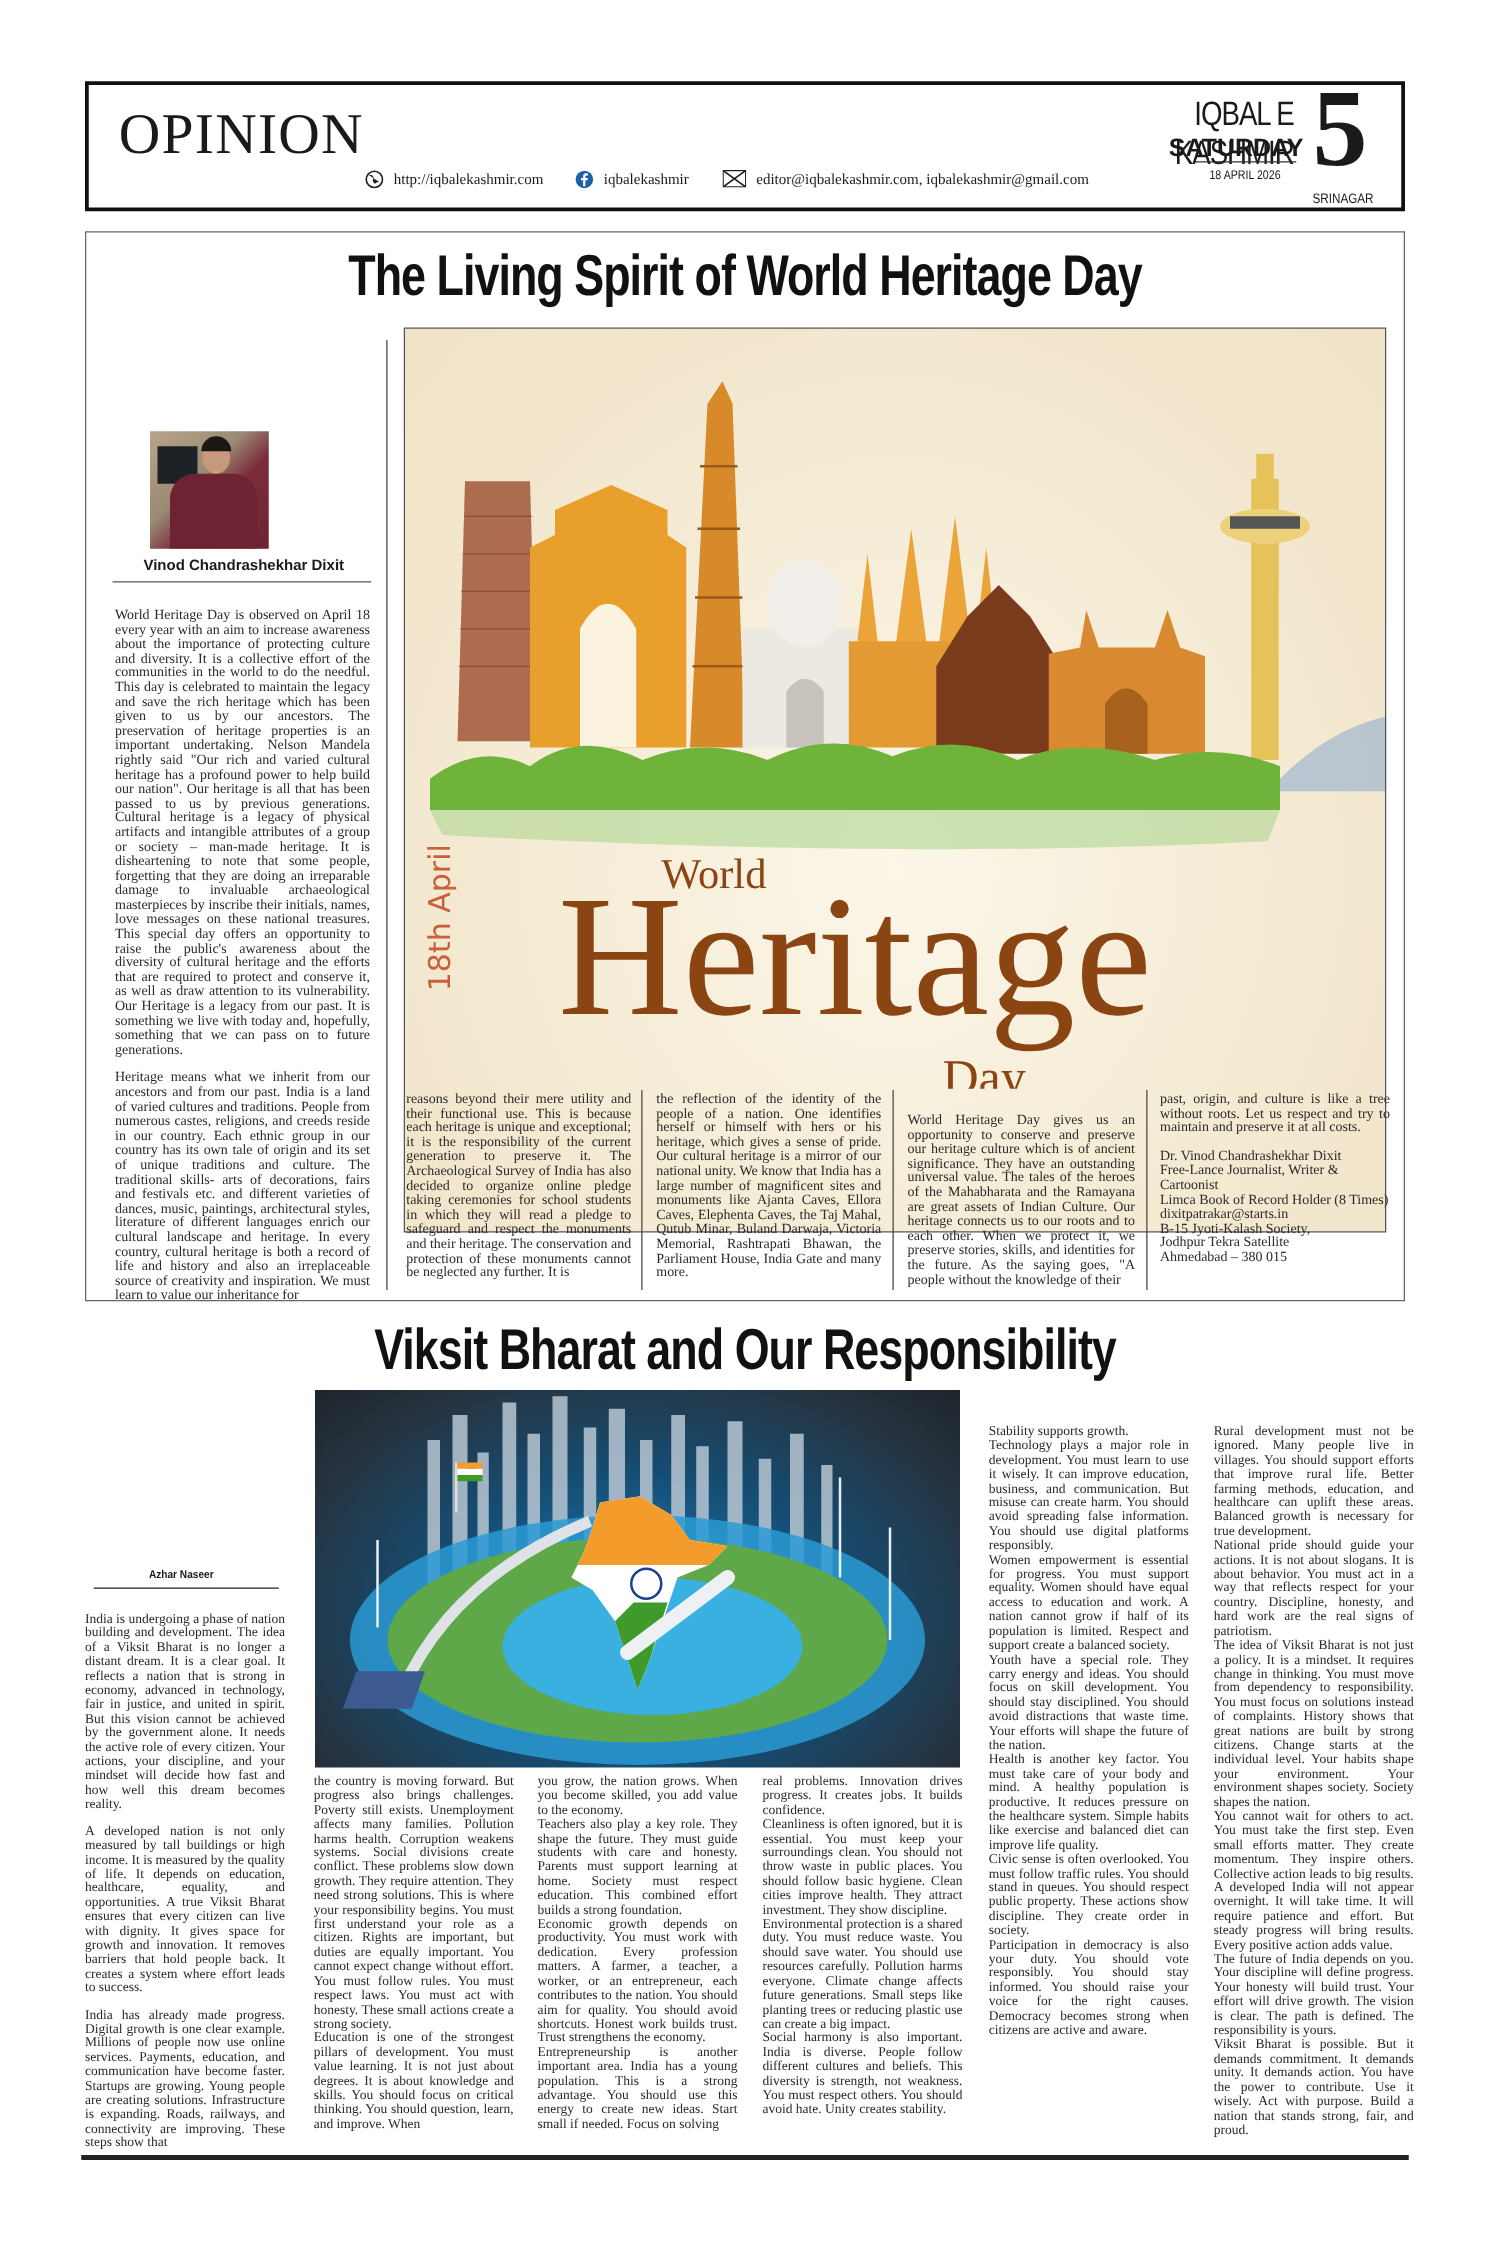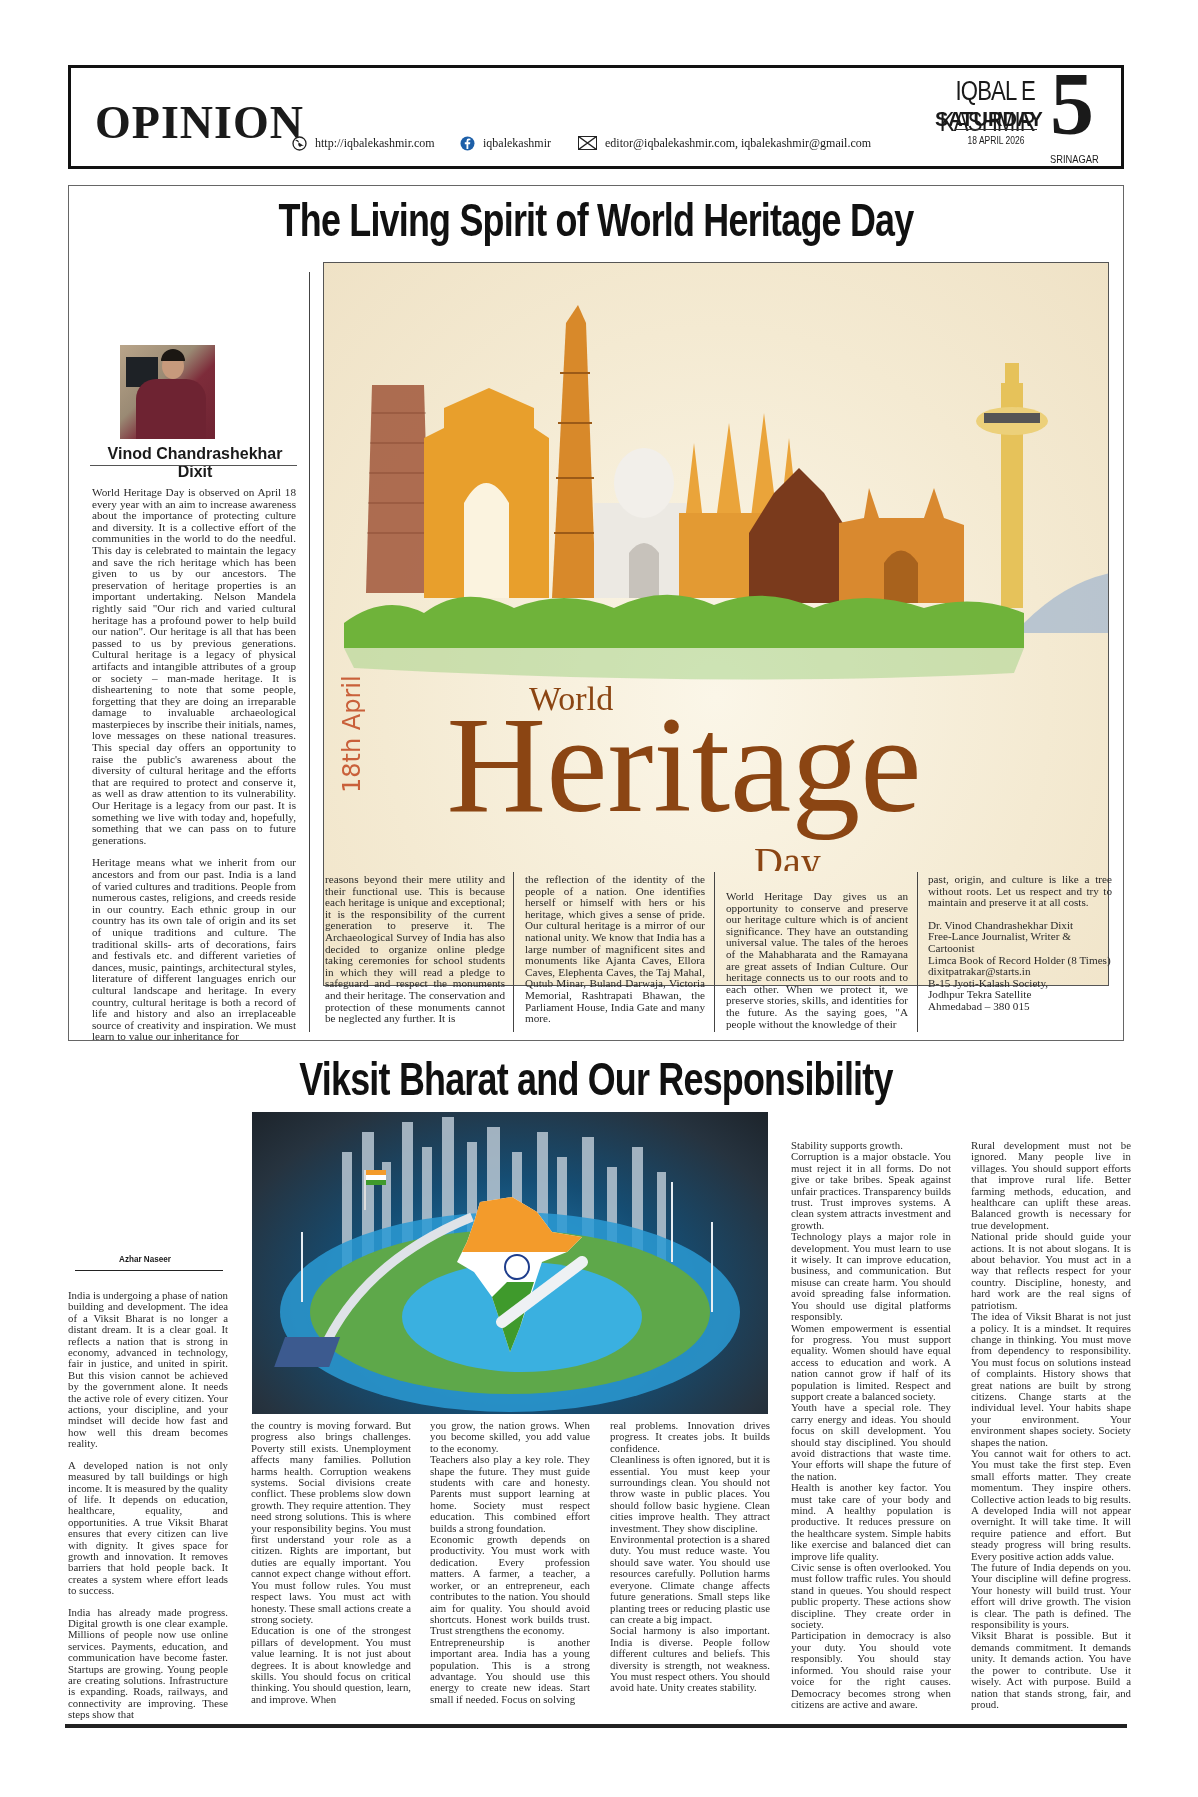--- a/index.html
+++ b/index.html
@@ -1,21 +1,21 @@
 <!DOCTYPE html>
 <html><head>
 <meta charset="utf-8">
 <style>
   html, body { margin:0; padding:0; background:#ffffff; }
   body { width:1198px; height:1797px; position:relative; overflow:hidden; font-family:"DejaVu Serif", serif; color:#1a1a1a; }
   .abs { position:absolute; }
 
   
   .masthead { left:68px; top:65px; width:1056px; height:104px; border:3px solid #111; box-sizing:border-box; }
-  .opinion { left:95px; top:96px; font-family:"Liberation Serif", serif; font-weight:bold; font-size:46px; letter-spacing:1px; color:#1a1a1a; }
+  .opinion { left:95px; top:80px; font-family:"Liberation Serif", serif; font-weight:normal; font-size:46px; letter-spacing:1px; color:#1a1a1a; }
   .brand { left:855px; top:76px; width:180px; text-align:right; font-family:"Liberation Sans", sans-serif; font-size:27px; letter-spacing:-1px; transform:scaleX(0.82); transform-origin:right; color:#1a1a1a; }
   .dayname { left:935px; top:108px; width:100px; text-align:right; font-family:"Liberation Sans", sans-serif; font-weight:bold; font-size:20px; }
   .daterule { left:955px; top:129px; width:82px; border-top:1px solid #333; }
   .datetxt { left:955px; top:135px; width:82px; text-align:center; font-family:"Liberation Sans", sans-serif; font-size:10px; transform:scaleX(0.85); }
   .pagenum { left:1050px; top:60px; font-family:"Liberation Serif", serif; font-weight:bold; font-size:88px; line-height:88px; }
   .city { left:1050px; top:153px; font-family:"Liberation Sans", sans-serif; font-size:11px; transform:scaleX(0.85); transform-origin:left; }
   .contact { top:136px; font-family:"Liberation Serif", serif; font-size:12px; display:flex; align-items:center; gap:8px; }
   .ic { display:inline-block; width:15px; height:15px; }
 
   
@@ -23,21 +23,21 @@
   .headline { font-family:"Liberation Sans", sans-serif; font-weight:bold; color:#111; letter-spacing:-1px; white-space:nowrap; transform:scaleX(0.78); transform-origin:center; text-align:center; }
   .h1 { left:68px; top:193px; width:1056px; font-size:46px; }
   .h2 { left:68px; top:1052px; width:1056px; font-size:46px; }
 
   .vrule { border-left:1px solid #444; }
   .photo { left:120px; top:345px; width:95px; height:94px; background:linear-gradient(135deg,#b9a58a 0%,#9a8a74 40%,#7d2c3a 60%,#6e2332 100%); position:absolute; overflow:hidden; }
   .photo .monitor { position:absolute; left:6px; top:12px; width:32px; height:30px; background:#1e2226; }
   .photo .head { position:absolute; left:42px; top:8px; width:22px; height:26px; border-radius:50%; background:#c79a7c; }
   .photo .hair { position:absolute; left:41px; top:4px; width:24px; height:12px; border-radius:12px 12px 0 0; background:#1b1713; }
   .photo .body { position:absolute; left:16px; top:34px; width:70px; height:60px; border-radius:20px 20px 0 0; background:#6e2332; }
-  .byline1 { left:90px; top:445px; width:210px; font-family:"Liberation Sans", sans-serif; font-weight:bold; font-size:16px; text-align:center; }
+  .byline1 { left:90px; top:445px; width:210px; font-family:"Liberation Sans", sans-serif; font-weight:bold; font-size:12px; text-align:center; }
   .hrule { border-top:1px solid #555; }
 
   .col { font-family:"Liberation Serif", serif; font-size:11.2px; line-height:11.6px; text-align:justify; color:#2a2a2a; }
   .col p { margin:0 0 11px 0; }
 
   .heroimg { left:323px; top:262px; width:786px; height:724px; border:1px solid #555; box-sizing:border-box; overflow:hidden; background:radial-gradient(ellipse at 50% 60%, #fbf6e8 0%, #f4ead2 60%, #efe2c6 100%); }
 
   
   .viksitimg { left:252px; top:1112px; width:516px; height:302px; overflow:hidden; background:radial-gradient(ellipse at 50% 60%, #1f7fb8 0%, #154d73 45%, #26333f 80%, #1d242b 100%); }
   .byline2 { left:70px; top:1254px; width:150px; text-align:center; font-family:"Liberation Sans", sans-serif; font-weight:bold; font-size:9px; transform:scaleX(0.9); }
@@ -252,21 +252,20 @@
   <p>Entrepreneurship is another important area. India has a young population. This is a strong advantage. You should use this energy to create new ideas. Start small if needed. Focus on solving</p>
 </div>
 <div class="abs col2" style="left:610px; top:1420px; width:160px;">
   <p>real problems. Innovation drives progress. It creates jobs. It builds confidence.</p>
   <p>Cleanliness is often ignored, but it is essential. You must keep your surroundings clean. You should not throw waste in public places. You should follow basic hygiene. Clean cities improve health. They attract investment. They show discipline.</p>
   <p>Environmental protection is a shared duty. You must reduce waste. You should save water. You should use resources carefully. Pollution harms everyone. Climate change affects future generations. Small steps like planting trees or reducing plastic use can create a big impact.</p>
   <p>Social harmony is also important. India is diverse. People follow different cultures and beliefs. This diversity is strength, not weakness. You must respect others. You should avoid hate. Unity creates stability.</p>
 </div>
 <div class="abs col2" style="left:791px; top:1140px; width:160px;">
   <p>Stability supports growth.</p>
-  <p>Corruption is a major obstacle. You must reject it in all forms. Do not give or take bribes. Speak against unfair practices. Transparency builds trust. Trust improves systems. A clean system attracts investment and growth.</p>
   <p>Technology plays a major role in development. You must learn to use it wisely. It can improve education, business, and communication. But misuse can create harm. You should avoid spreading false information. You should use digital platforms responsibly.</p>
   <p>Women empowerment is essential for progress. You must support equality. Women should have equal access to education and work. A nation cannot grow if half of its population is limited. Respect and support create a balanced society.</p>
   <p>Youth have a special role. They carry energy and ideas. You should focus on skill development. You should stay disciplined. You should avoid distractions that waste time. Your efforts will shape the future of the nation.</p>
   <p>Health is another key factor. You must take care of your body and mind. A healthy population is productive. It reduces pressure on the healthcare system. Simple habits like exercise and balanced diet can improve life quality.</p>
   <p>Civic sense is often overlooked. You must follow traffic rules. You should stand in queues. You should respect public property. These actions show discipline. They create order in society.</p>
   <p>Participation in democracy is also your duty. You should vote responsibly. You should stay informed. You should raise your voice for the right causes. Democracy becomes strong when citizens are active and aware.</p>
 </div>
 <div class="abs col2" style="left:971px; top:1140px; width:160px;">
   <p>Rural development must not be ignored. Many people live in villages. You should support efforts that improve rural life. Better farming methods, education, and healthcare can uplift these areas. Balanced growth is necessary for true development.</p>
   <p>National pride should guide your actions. It is not about slogans. It is about behavior. You must act in a way that reflects respect for your country. Discipline, honesty, and hard work are the real signs of patriotism.</p>

